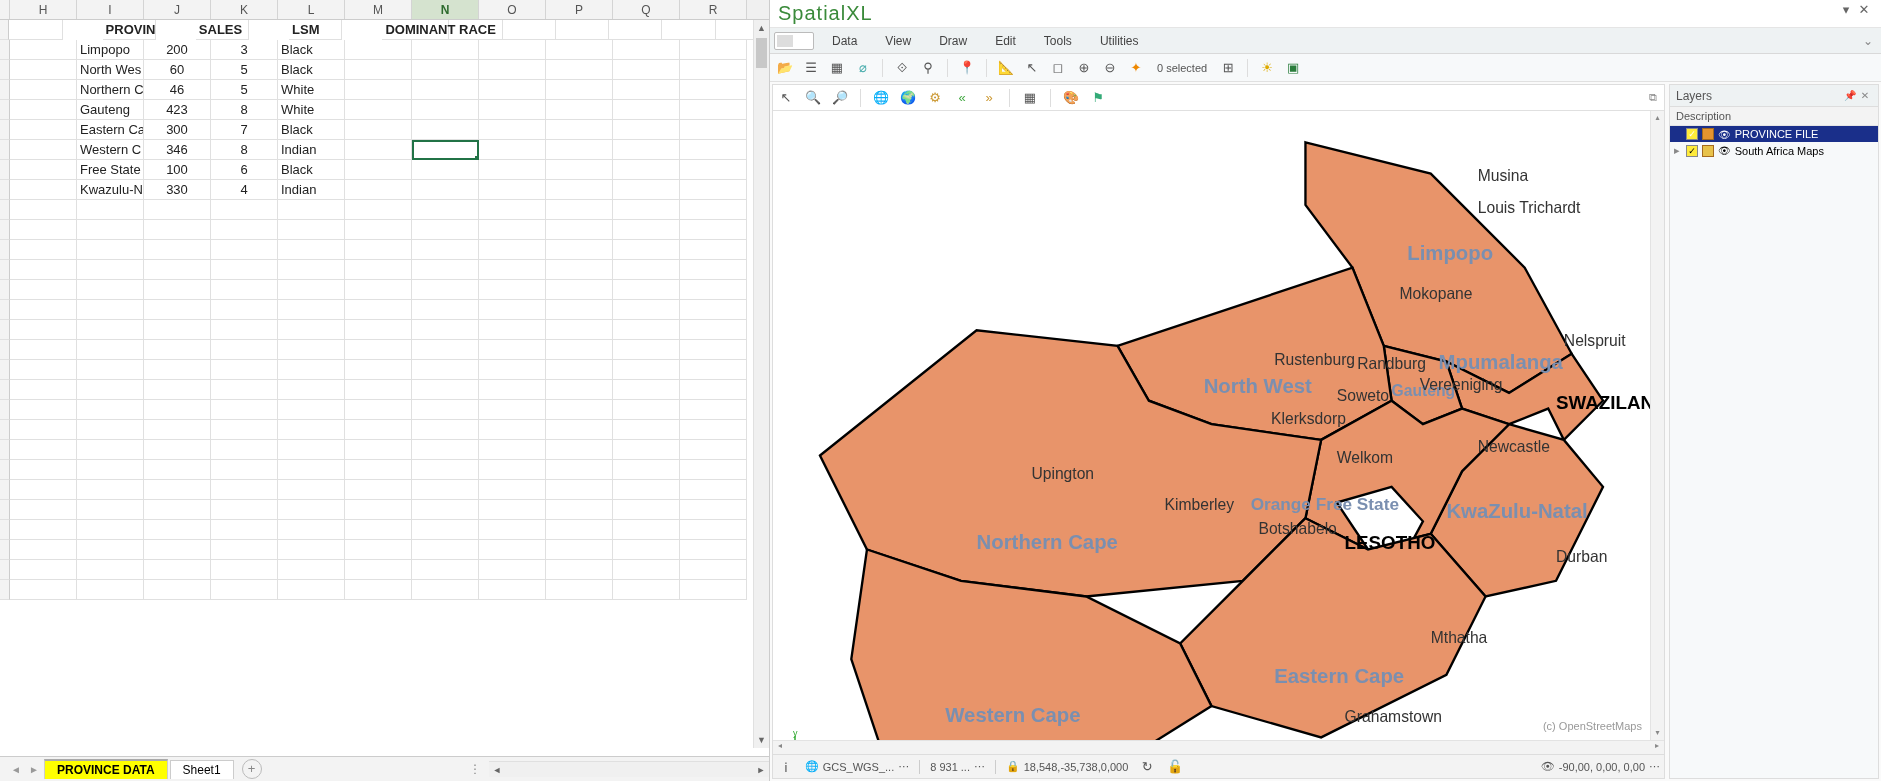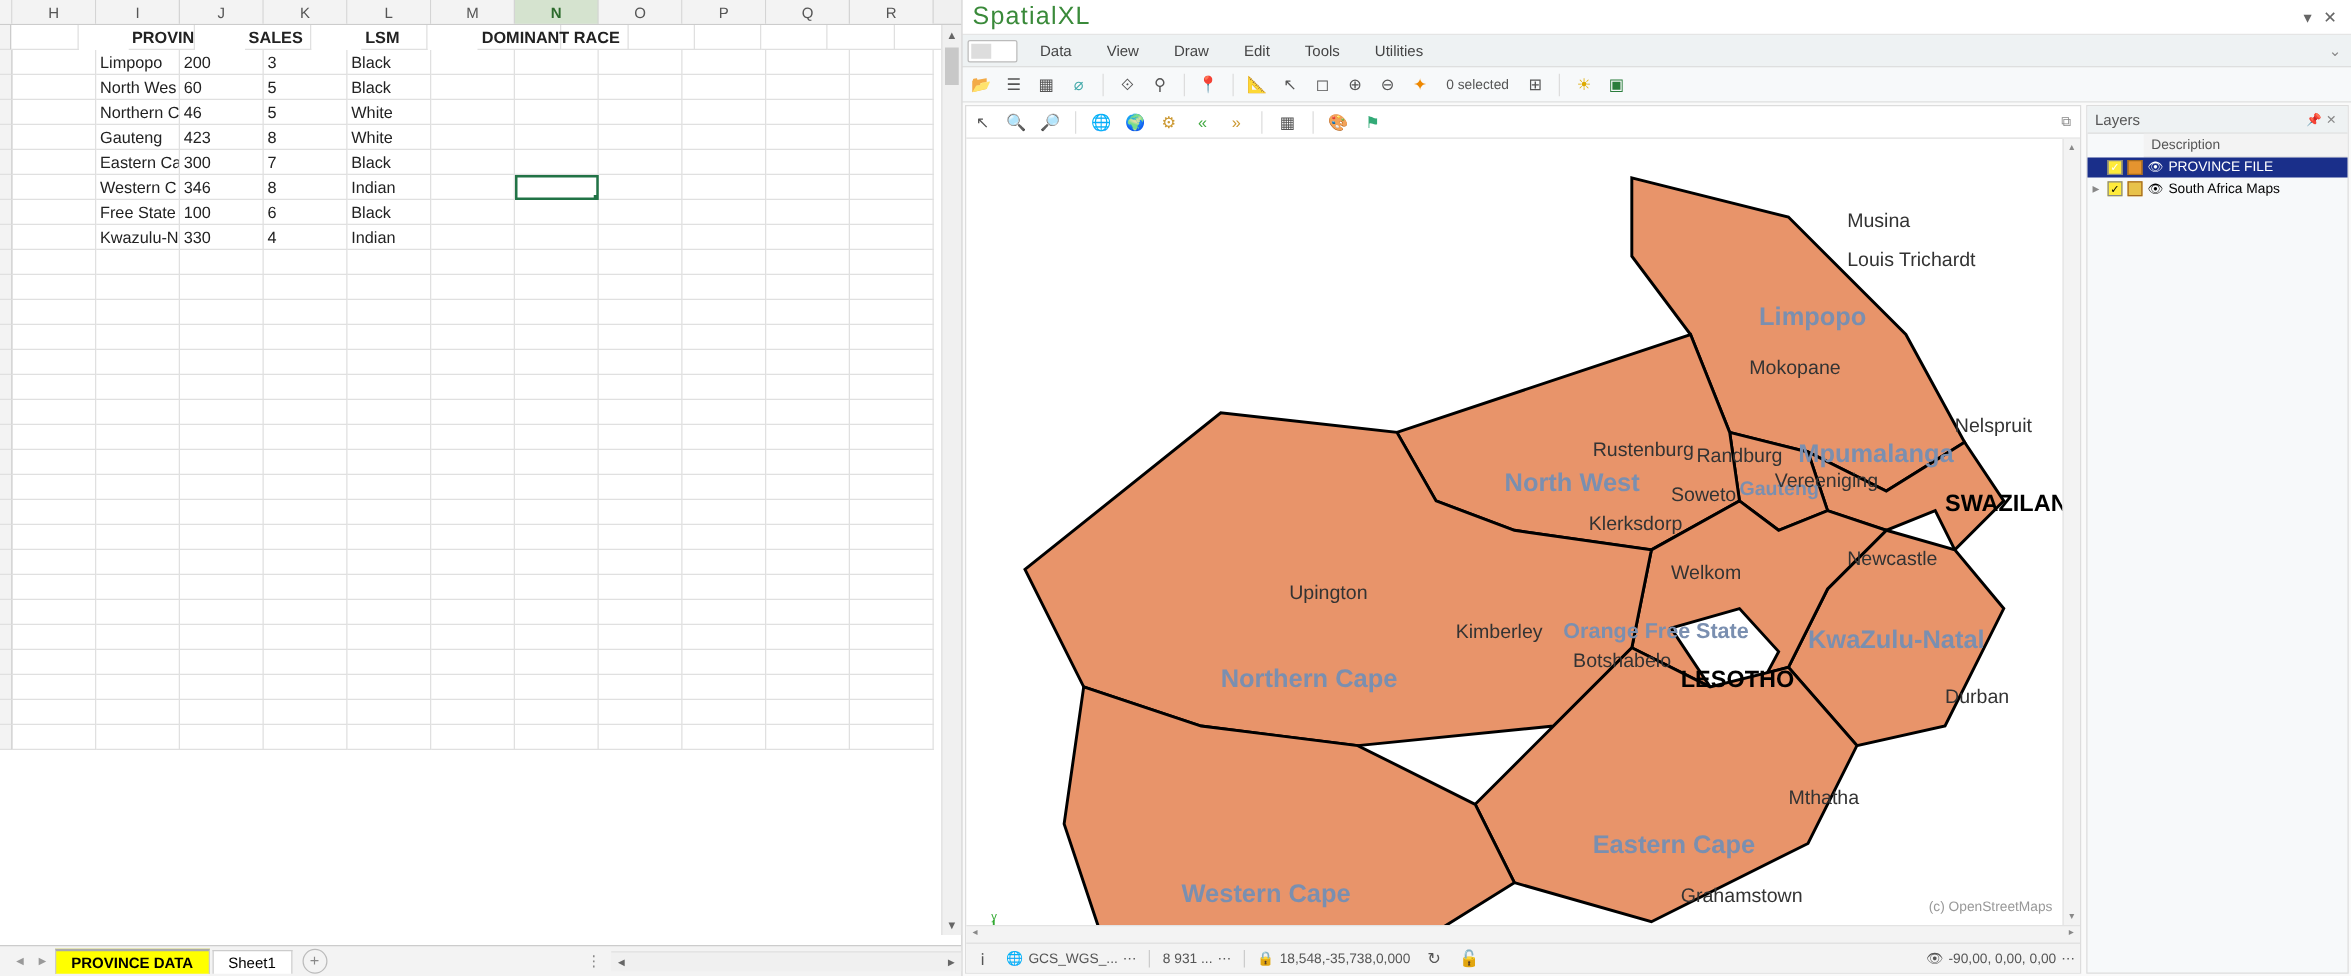--- a/index.html
+++ b/index.html
@@ -10,42 +10,42 @@
 
 
 .col-headers { display: flex; height: 20px; background: #f0f0f0; border-bottom: 1px solid #ccc; }
 .col-header { width: 67px; border-right: 1px solid #d4d4d4; text-align: center; line-height: 20px; color: #555; font-size: 12px; background:#f3f3f3;}
 .col-header.selected { background: #d5e3cf; color: #2d6b2d; font-weight: bold; }
 .col-header.row-hdr { width: 10px; }
 .grid-area { flex: 1; position: relative; overflow: hidden; }
 .row { display: flex; height: 20px; }
 .cell { width: 67px; height: 20px; border-right: 1px solid #e0e0e0; border-bottom: 1px solid #e0e0e0; padding: 0 3px; line-height: 20px; overflow: hidden; white-space: nowrap; font-size: 13px; color:#222;}
 .cell.bold { font-weight: bold; margin-left: 40px; }
-.cell.num { text-align: left; }
+.cell.num { text-align: center; }
 .cell.rowh { width: 10px; background: #f3f3f3; border-right: 1px solid #ccc;}
 .cell.selected { outline: 2px solid #217346; outline-offset: -2px; position: relative;}
 .cell.selected::after { content:''; position:absolute; right:-3px; bottom:-3px; width:6px; height:6px; background:#217346;}
 .vscroll { position: absolute; right: 0; top: 20px; bottom: 33px; width: 16px; background: #f0f0f0; border-left:1px solid #e0e0e0;}
 .vscroll .arrow { height:16px; text-align:center; font-size:9px; color:#666; line-height:16px;}
 .vscroll .thumb { position:absolute; top:18px; left:2px; right:2px; height:30px; background:#c8c8c8;}
 .hscroll-region { height:16px; background:#f0f0f0; border-top:1px solid #e0e0e0; display:flex; align-items:center;}
 .hscroll-region .track{ flex:1; height:12px; margin:0 4px; position:relative;}
 .hscroll-region .arrow{ width:16px; text-align:center; font-size:9px; color:#666;}
 
 
 .sheet-tabs { height: 25px; display: flex; align-items: center; border-top: 1px solid #ccc; background: #f3f3f3; padding-left: 8px; gap:2px;}
 .tab-nav { width:16px; text-align:center; color:#999; font-size:10px;}
 .sheet-tab { padding: 2px 12px; background: #fff; border: 1px solid #ccc; border-bottom:none; font-size: 12px; cursor: pointer; }
 .sheet-tab.active { background: #ffff00; font-weight: bold; border-top:2px solid #aaa;}
 .new-tab { width: 20px; height: 20px; border:1px solid #bbb; border-radius:50%; text-align:center; line-height:17px; color:#888; margin-left:6px; font-size:13px;}
 .sheet-tabs .spacer { flex:1;}
 .sheet-tabs .dots { color:#888; padding:0 6px;}
 
 
-.rp-title { display:flex; align-items:center; padding: 2px 8px; background:#fff; border-bottom:1px solid #e5e5e5;}
+.rp-title { display:flex; padding: 2px 8px; background:#fff; border-bottom:1px solid #e5e5e5;}
 .rp-title .title { font-size: 20px; color: #3a8a3a; font-family: 'Segoe UI Light', sans-serif; letter-spacing:1px;}
 .rp-title .spacer{flex:1;}
 .rp-title .winbtn{ width:18px; text-align:center; color:#666; font-size:13px; cursor:pointer;}
 .menu-bar { display: flex; align-items: center; height: 26px; background: #eef2f3; border-bottom:1px solid #d9d9d9; padding: 0 4px; gap: 4px;}
 .menu-item { padding: 3px 14px; color: #444; cursor: pointer; font-size:12px;}
 .menu-first { width:40px; height:18px; background:#fff; border:1px solid #bbb; border-radius:2px; position:relative;}
 .menu-first::before{content:'';position:absolute;left:2px;top:2px;width:16px;height:12px;background:#ddd;}
 .menu-bar .expand{ width:18px; text-align:center; color:#888;}
 .tool-bar { display: flex; align-items:center; height: 28px; background: #f7f9fa; border-bottom:1px solid #e0e0e0; padding: 0 6px; gap: 8px;}
 .tb-icon { width:18px; height:18px; display:inline-flex; align-items:center; justify-content:center; color:#555; font-size:13px; cursor:pointer;}
@@ -57,21 +57,21 @@
 .map-canvas { flex:1; position:relative; overflow:hidden;}
 .map-canvas svg{ position:absolute; inset:0;}
 .map-vscroll{ width:14px; background:#f3f3f3; border-left:1px solid #e3e3e3; display:flex; flex-direction:column;}
 .map-vscroll .a{height:14px; text-align:center; font-size:8px; color:#888; line-height:14px;}
 .map-hscroll{ height:14px; background:#f3f3f3; border-top:1px solid #e3e3e3; display:flex;}
 .map-hscroll .a{width:14px; text-align:center; font-size:8px; color:#888;}
 .layers-panel { width: 210px; background:#f7f9fa; border:1px solid #ddd; margin:2px; display:flex; flex-direction:column;}
 .lp-header { height:22px; display:flex; align-items:center; padding:0 6px; background:#eef2f3; border-bottom:1px solid #ddd;}
 .lp-header .t{ flex:1; font-size:12px; color:#555;}
 .lp-header .b{ width:14px; text-align:center; color:#888; font-size:10px; cursor:pointer;}
-.lp-desc{ padding:3px 6px; font-size:11px; color:#555; background:#f3f3f3; border-bottom:1px solid #e4e4e4;margin-left:45px;}
+.lp-desc{ padding:3px 6px; font-size:11px; color:#555; background:#f3f3f3; border-bottom:1px solid #e4e4e4;}
 .lp-item { display:flex; align-items:center; padding:2px 4px; gap:4px; font-size:11px;}
 .lp-item.selected { background:#1a2f8a; color:#fff;}
 .lp-check{ width:12px; height:12px; border:1px solid #888; background:#ffeb3b; display:inline-flex; align-items:center; justify-content:center; font-size:9px;}
 .lp-icon{ width:12px; height:12px; background:#e5942f; border:1px solid #a56a1f;}
 .lp-eye{ font-size:10px;}
 .status-bar { height:24px; background:#f3f3f3; border-top:1px solid #ddd; display:flex; align-items:center; padding:0 4px; gap:10px; font-size:11px; color:#555;}
 .status-item{ display:flex; align-items:center; gap:4px;}
 .status-sep{ width:1px; height:14px; background:#ccc;}
 .map-dock{ width:14px; text-align:center; color:#888; font-size:11px; cursor:pointer;}
 .prov-lbl{ fill:#7a8fb0; font-size:13px; font-weight:bold; font-family:Arial;}

